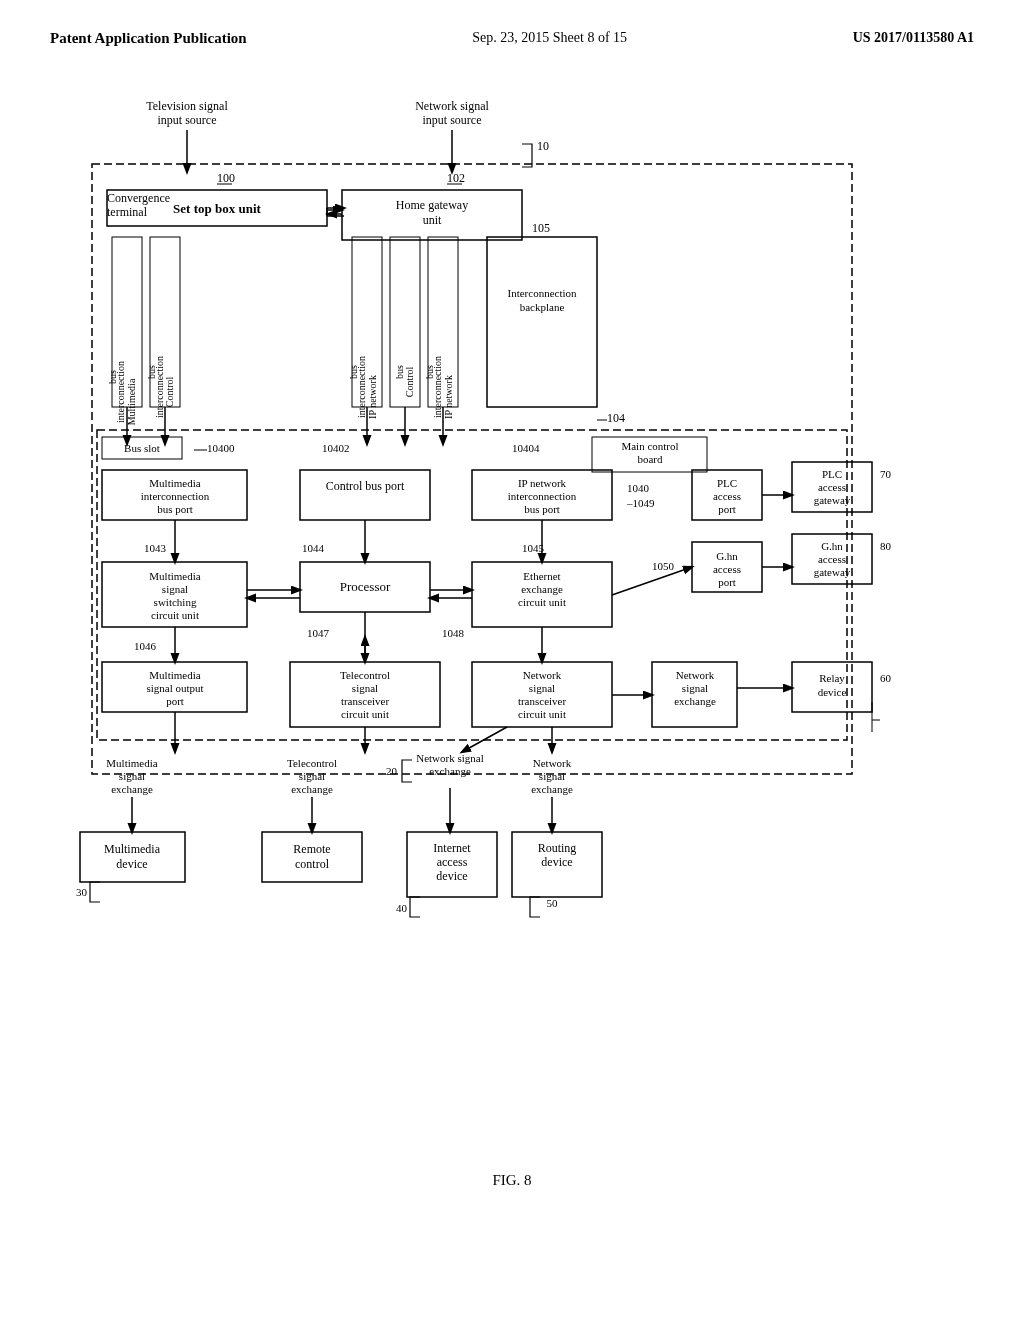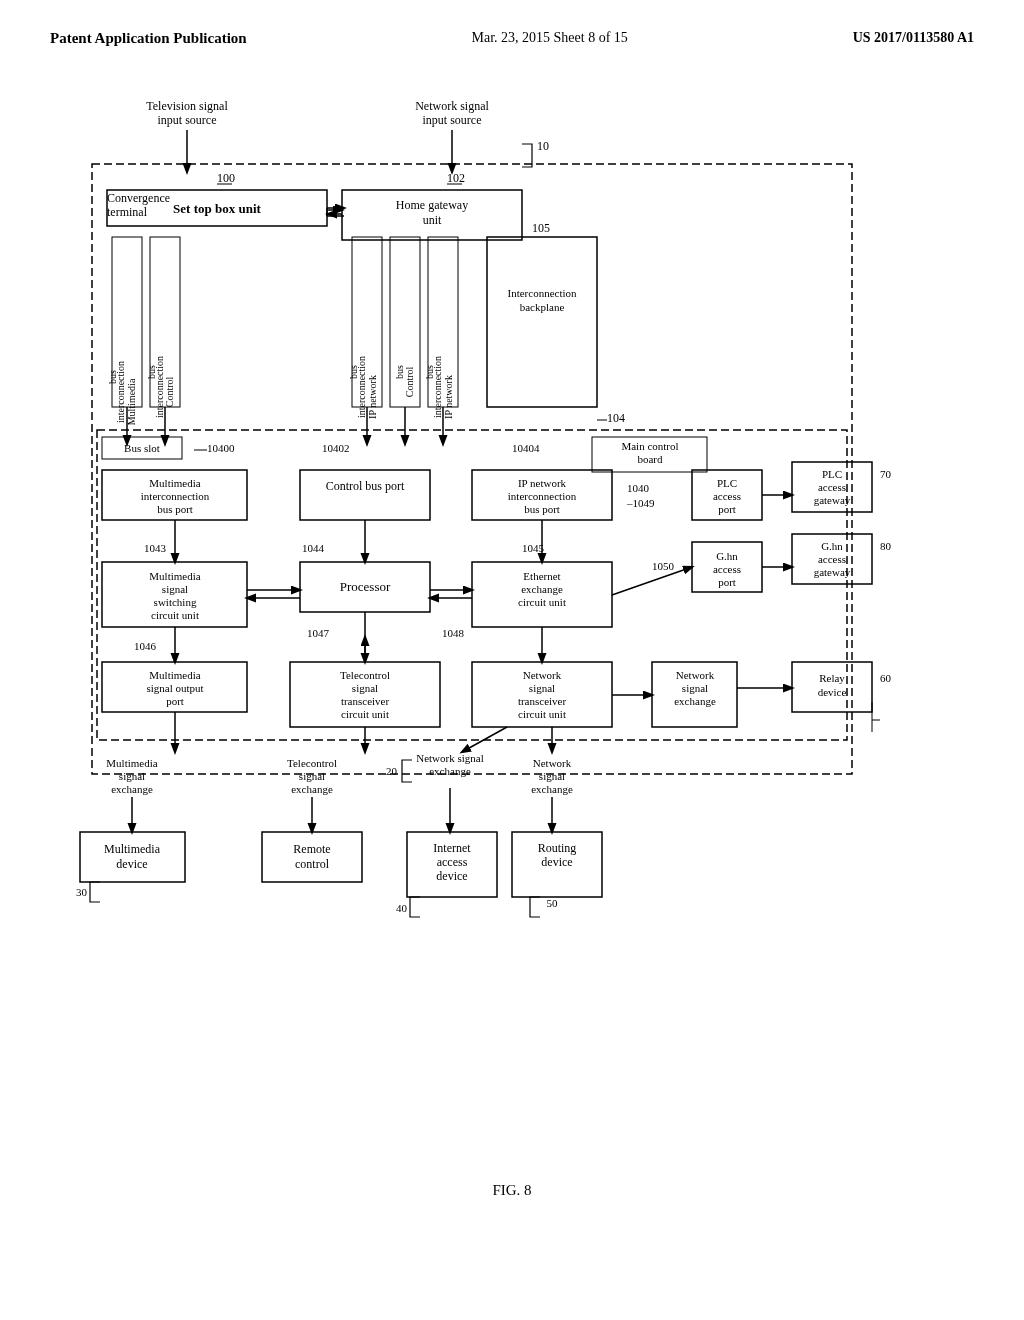--- a/index.html
+++ b/index.html
@@ -54,31 +54,31 @@
       top: 0;
       left: 0;
       width: 100%;
       height: 100%;
       overflow: visible;
     }
 
     .fig-label {
       text-align: center;
       font-size: 15px;
-      margin-top: 10px;
+      margin-top: 0;
       font-weight: normal;
     }
   </style>
 </head>
 <body>
 
 <div class="page">
   <div class="header">
     <div class="header-left">Patent Application Publication</div>
-    <div class="header-center">Mar. 23, 2015   Sheet 8 of 15</div>
+    <div class="header-center">Sep. 23, 2015   Sheet 8 of 15</div>
     <div class="header-right">US 2017/0113580 A1</div>
   </div>
 
   <div class="diagram-container">
     <svg viewBox="0 0 960 1080" xmlns="http://www.w3.org/2000/svg">
       <defs>
         <marker id="arrow" markerWidth="8" markerHeight="8" refX="6" refY="3" orient="auto">
           <path d="M0,0 L0,6 L8,3 z" fill="#000"></path>
         </marker>
         <marker id="arrow-rev" markerWidth="8" markerHeight="8" refX="2" refY="3" orient="auto">

